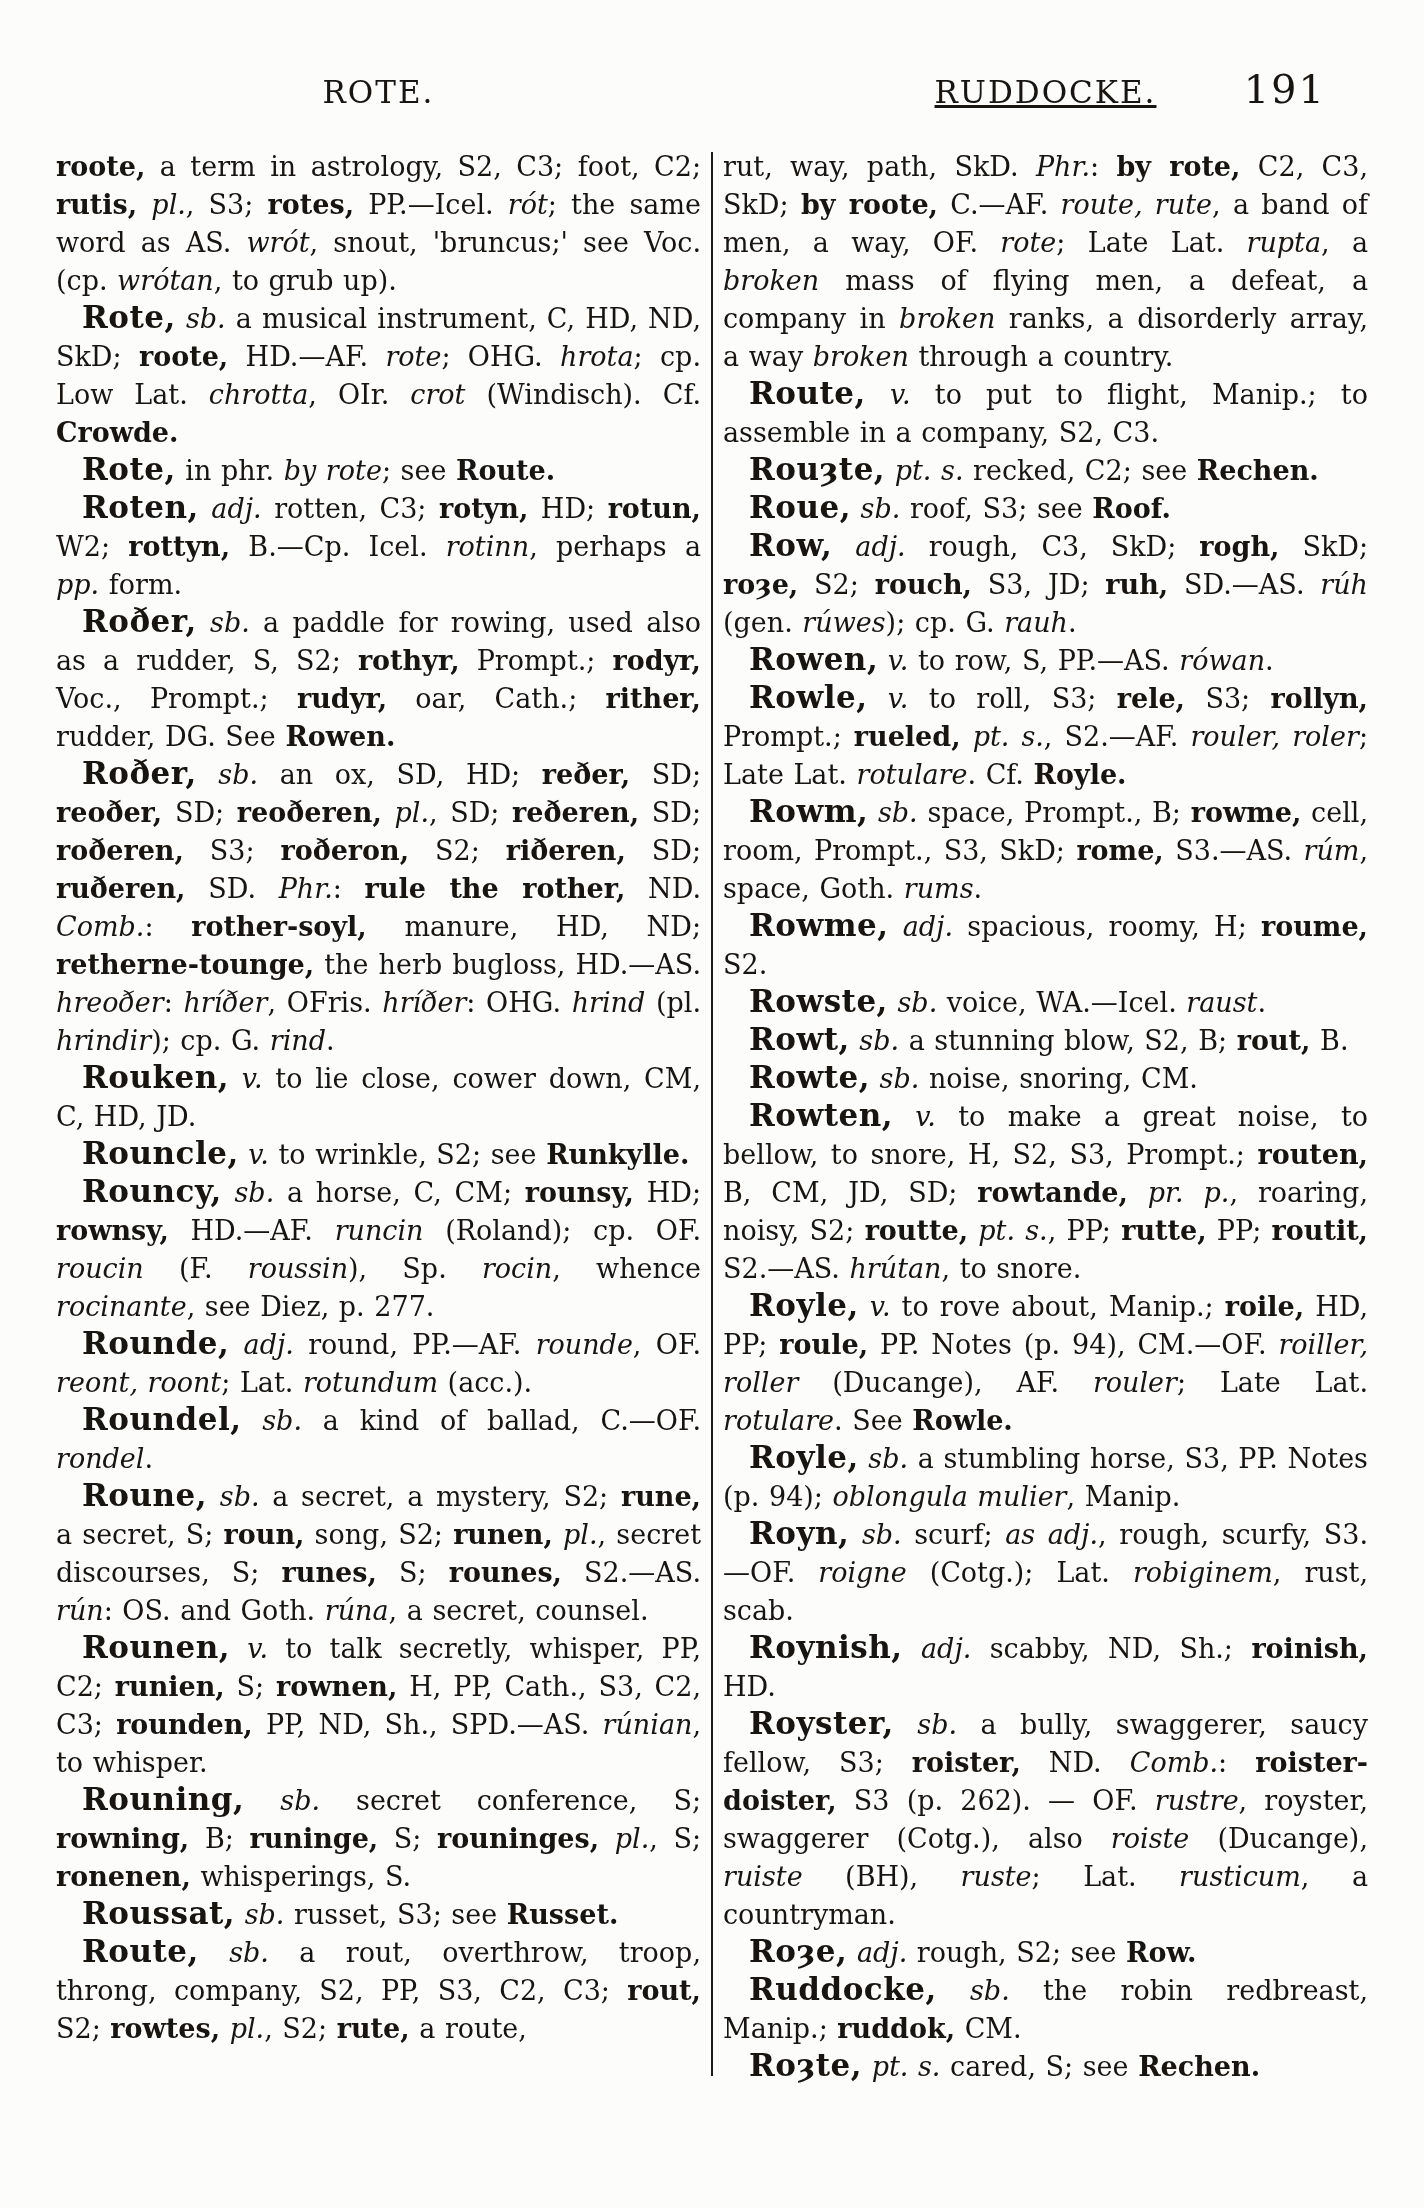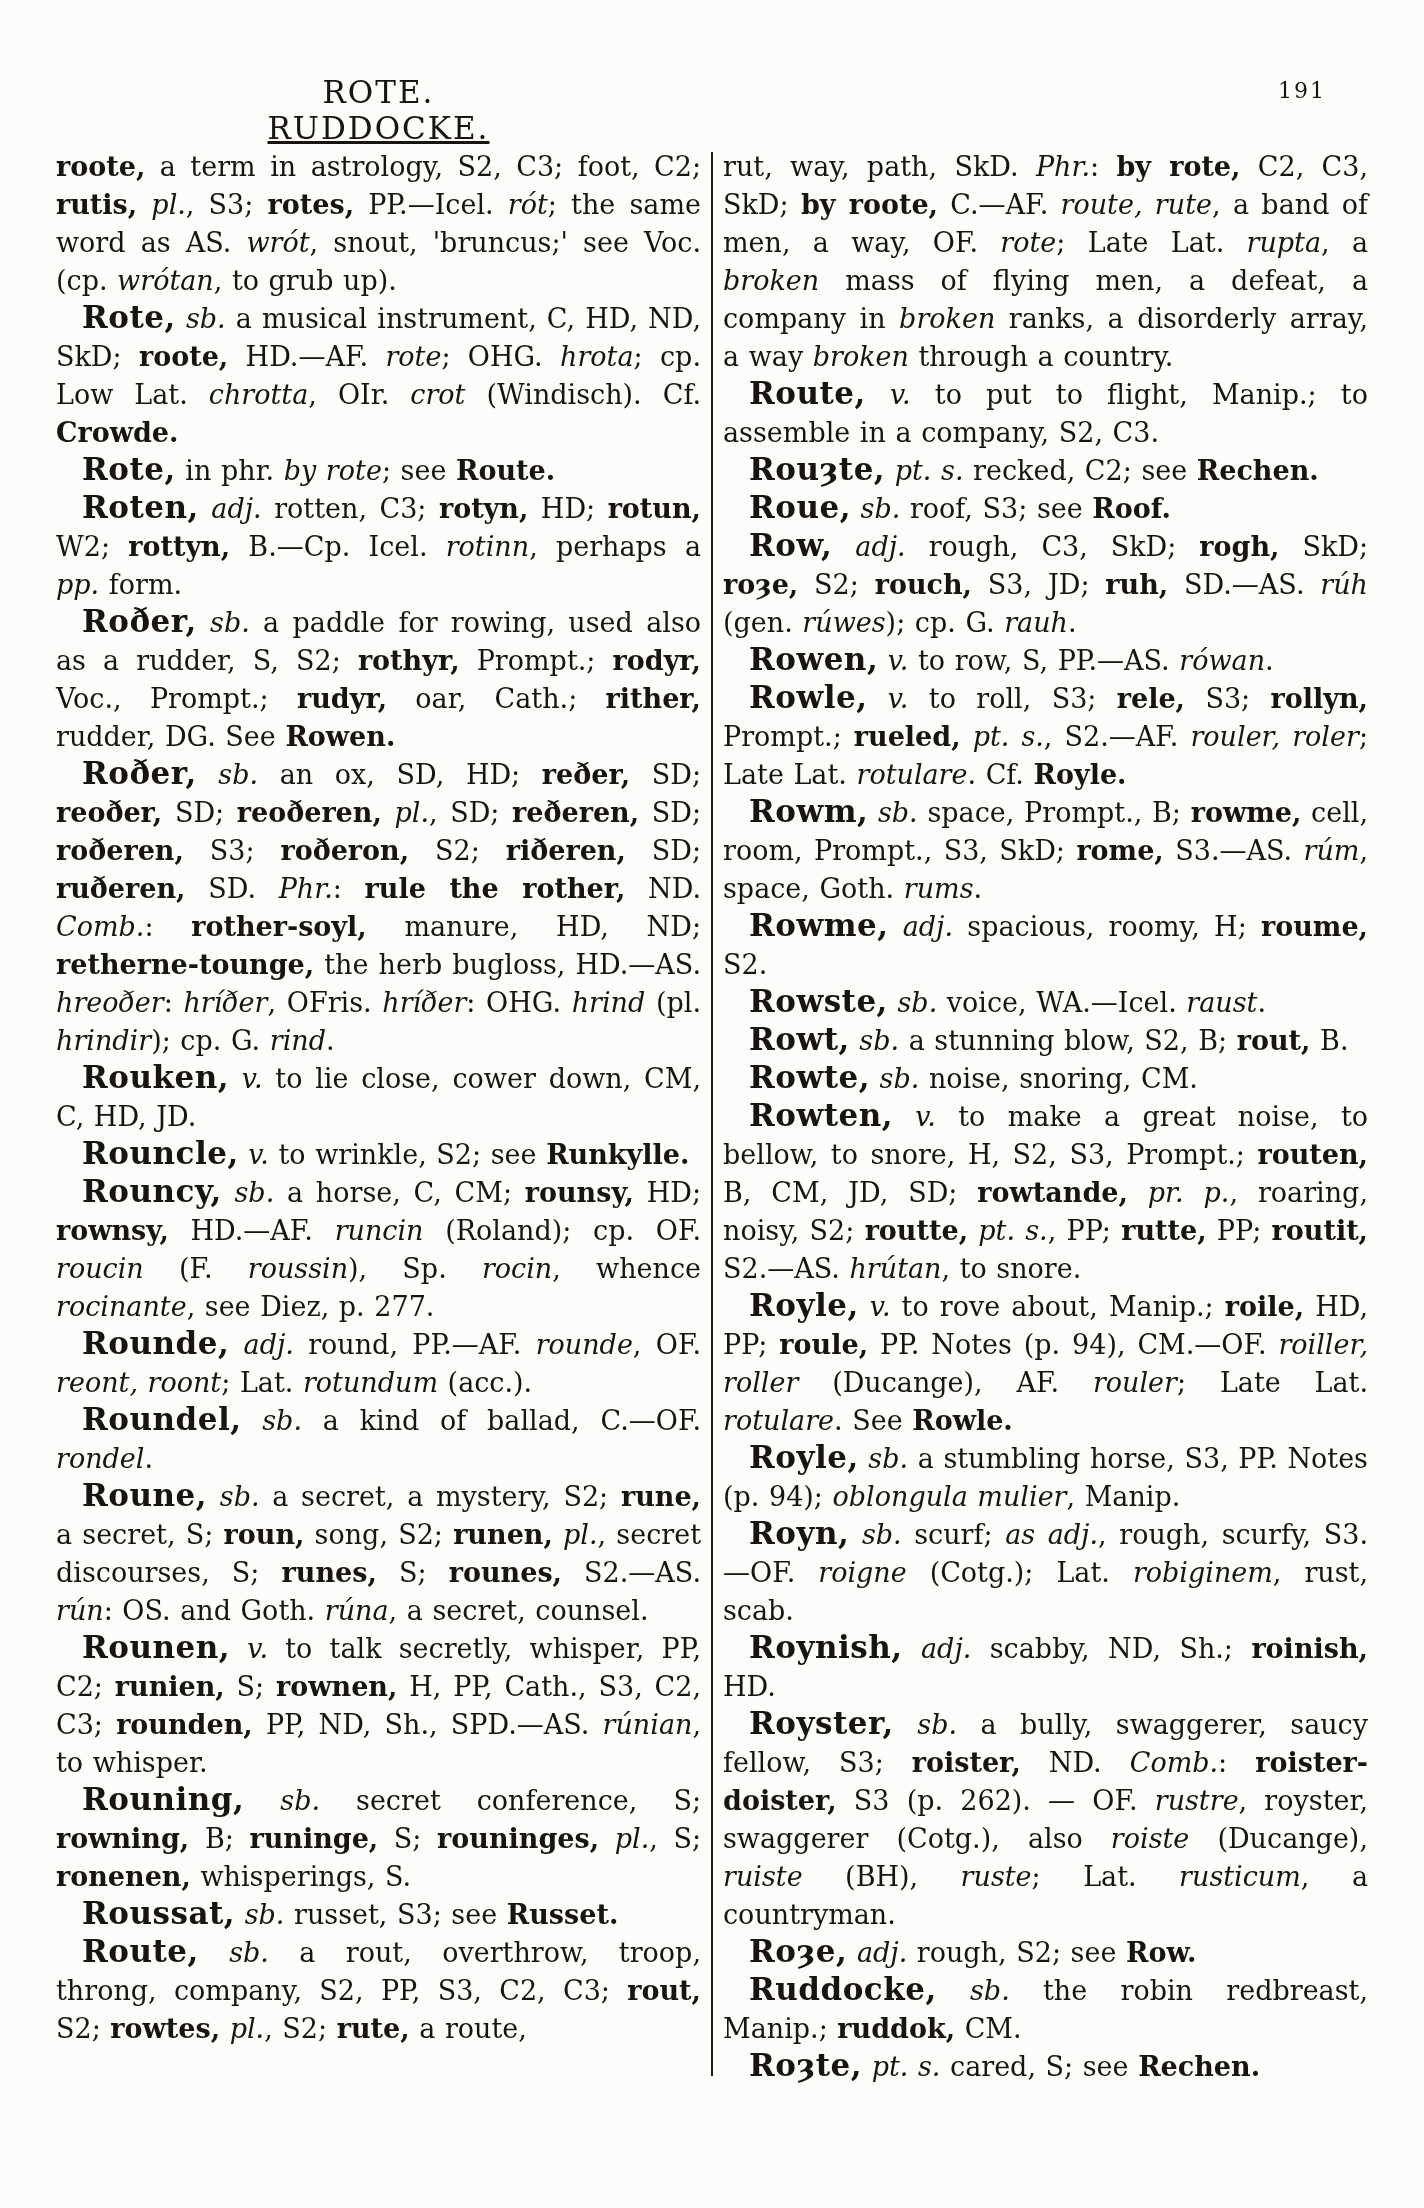--- a/index.html
+++ b/index.html
@@ -13,35 +13,34 @@
     font-family: "DejaVu Serif", "Liberation Serif", serif;
     overflow: hidden;
     box-sizing: border-box;
   }
   .running-header {
     display: flex;
     align-items: baseline;
     padding: 74px 56px 0 56px;
     height: 56px;
     box-sizing: content-box;
-    flex-direction: column;
   }
   .run-head {
     font-size: 31px;
     letter-spacing: 2px;
     white-space: nowrap;
   }
   .head-left  { width: 645px; text-align: center; }
   .head-gap   { width: 22px; }
   .head-right { width: 645px; text-align: center; text-decoration: underline; }
   .page-number {
     position: absolute;
-    top: 78px;
+    top: 66px;
     right: 98px;
-    font-size: 22px;
+    font-size: 40px;
     letter-spacing: 2px;
   }
   .columns {
     display: flex;
     padding: 18px 56px 0 56px;
     align-items: stretch;
   }
   .column {
     width: 645px;
     text-align: justify;

